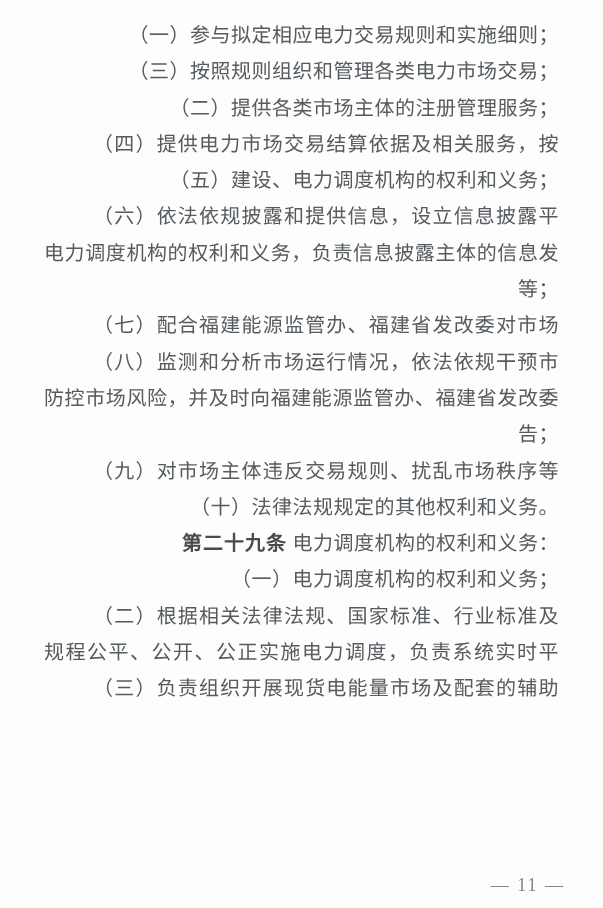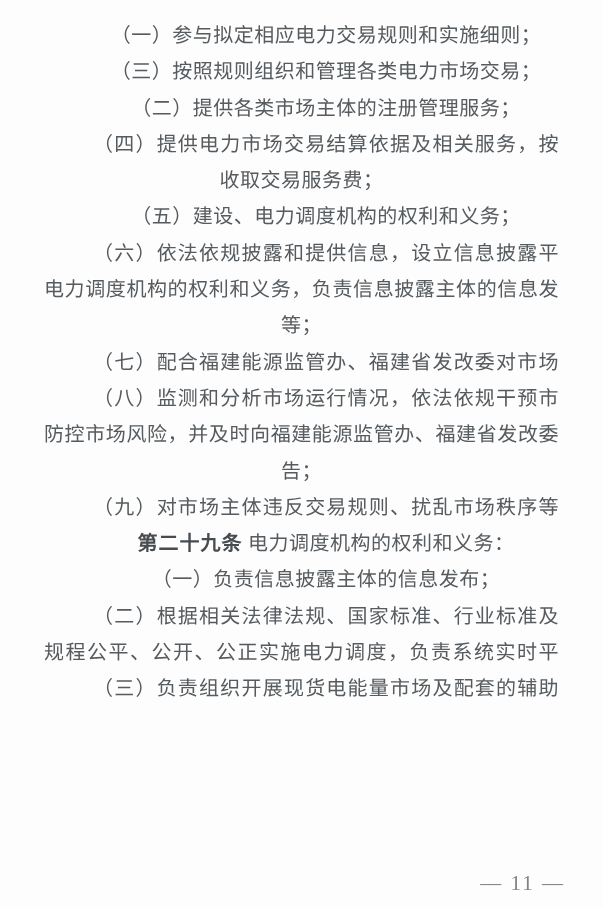--- a/index.html
+++ b/index.html
@@ -26,66 +26,66 @@
     left: 44px;
     width: 515px;
     color: #565b5f;
     font-size: 20px;
     line-height: 36.3px;
     letter-spacing: 0.5px;
     overflow: hidden;
   }
   .line {
     white-space: normal;
-    text-align: center;
+    text-align: right;
     height: 36.3px;
     overflow: hidden;
   }
   .line.indent {
     text-indent: 49px;
   }
   .line.justify {
     text-align: justify;
     text-align-last: justify;
   }
   .line b {
     font-weight: bold;
     color: #474c50;
     letter-spacing: 1px;
   }
   .footer {
     position: absolute;
     right: 38px;
     bottom: 12px;
     color: #7e8386;
-    font-size: 21px;
+    font-size: 18px;
     letter-spacing: 2px;
   }
 </style>
 </head>
 <body>
 
 <div class="page">
   <div class="content">
       <div class="line indent">（一）参与拟定相应电力交易规则和实施细则；</div>
       <div class="line indent">（三）按照规则组织和管理各类电力市场交易；</div>
       <div class="line indent">（二）提供各类市场主体的注册管理服务；</div>
       <div class="line indent justify">（四）提供电力市场交易结算依据及相关服务，按规定</div>
-      <div class="line">收取交易服务费；</div>
       <div class="line indent">（五）建设、电力调度机构的权利和义务；</div>
       <div class="line indent justify">（六）依法依规披露和提供信息，设立信息披露平台，</div>
       <div class="line justify">电力调度机构的权利和义务，负责信息披露主体的信息发布</div>
       <div class="line">等；</div>
       <div class="line indent justify">（七）配合福建能源监管办、福建省发改委对市场规则</div>
       <div class="line indent justify">（八）监测和分析市场运行情况，依法依规干预市场，</div>
       <div class="line justify">防控市场风险，并及时向福建能源监管办、福建省发改委报</div>
       <div class="line">告；</div>
       <div class="line indent justify">（九）对市场主体违反交易规则、扰乱市场秩序等违规</div>
+      <div class="line indent">（十）法律法规规定的其他权利和义务。</div>
       <div class="line indent"><b>第二十九条</b> 电力调度机构的权利和义务：</div>
-      <div class="line indent">（一）负责信息披露主体的信息发布；</div>
+      <div class="line indent">（一）电力调度机构的权利和义务；</div>
       <div class="line indent justify">（二）根据相关法律法规、国家标准、行业标准及调度</div>
       <div class="line justify">规程公平、公开、公正实施电力调度，负责系统实时平衡，</div>
       <div class="line indent justify">（三）负责组织开展现货电能量市场及配套的辅助服务</div>
     </div>
   <div class="footer">
     <span>— 11 —</span>
   </div>
 </div>
 
 </body></html>

